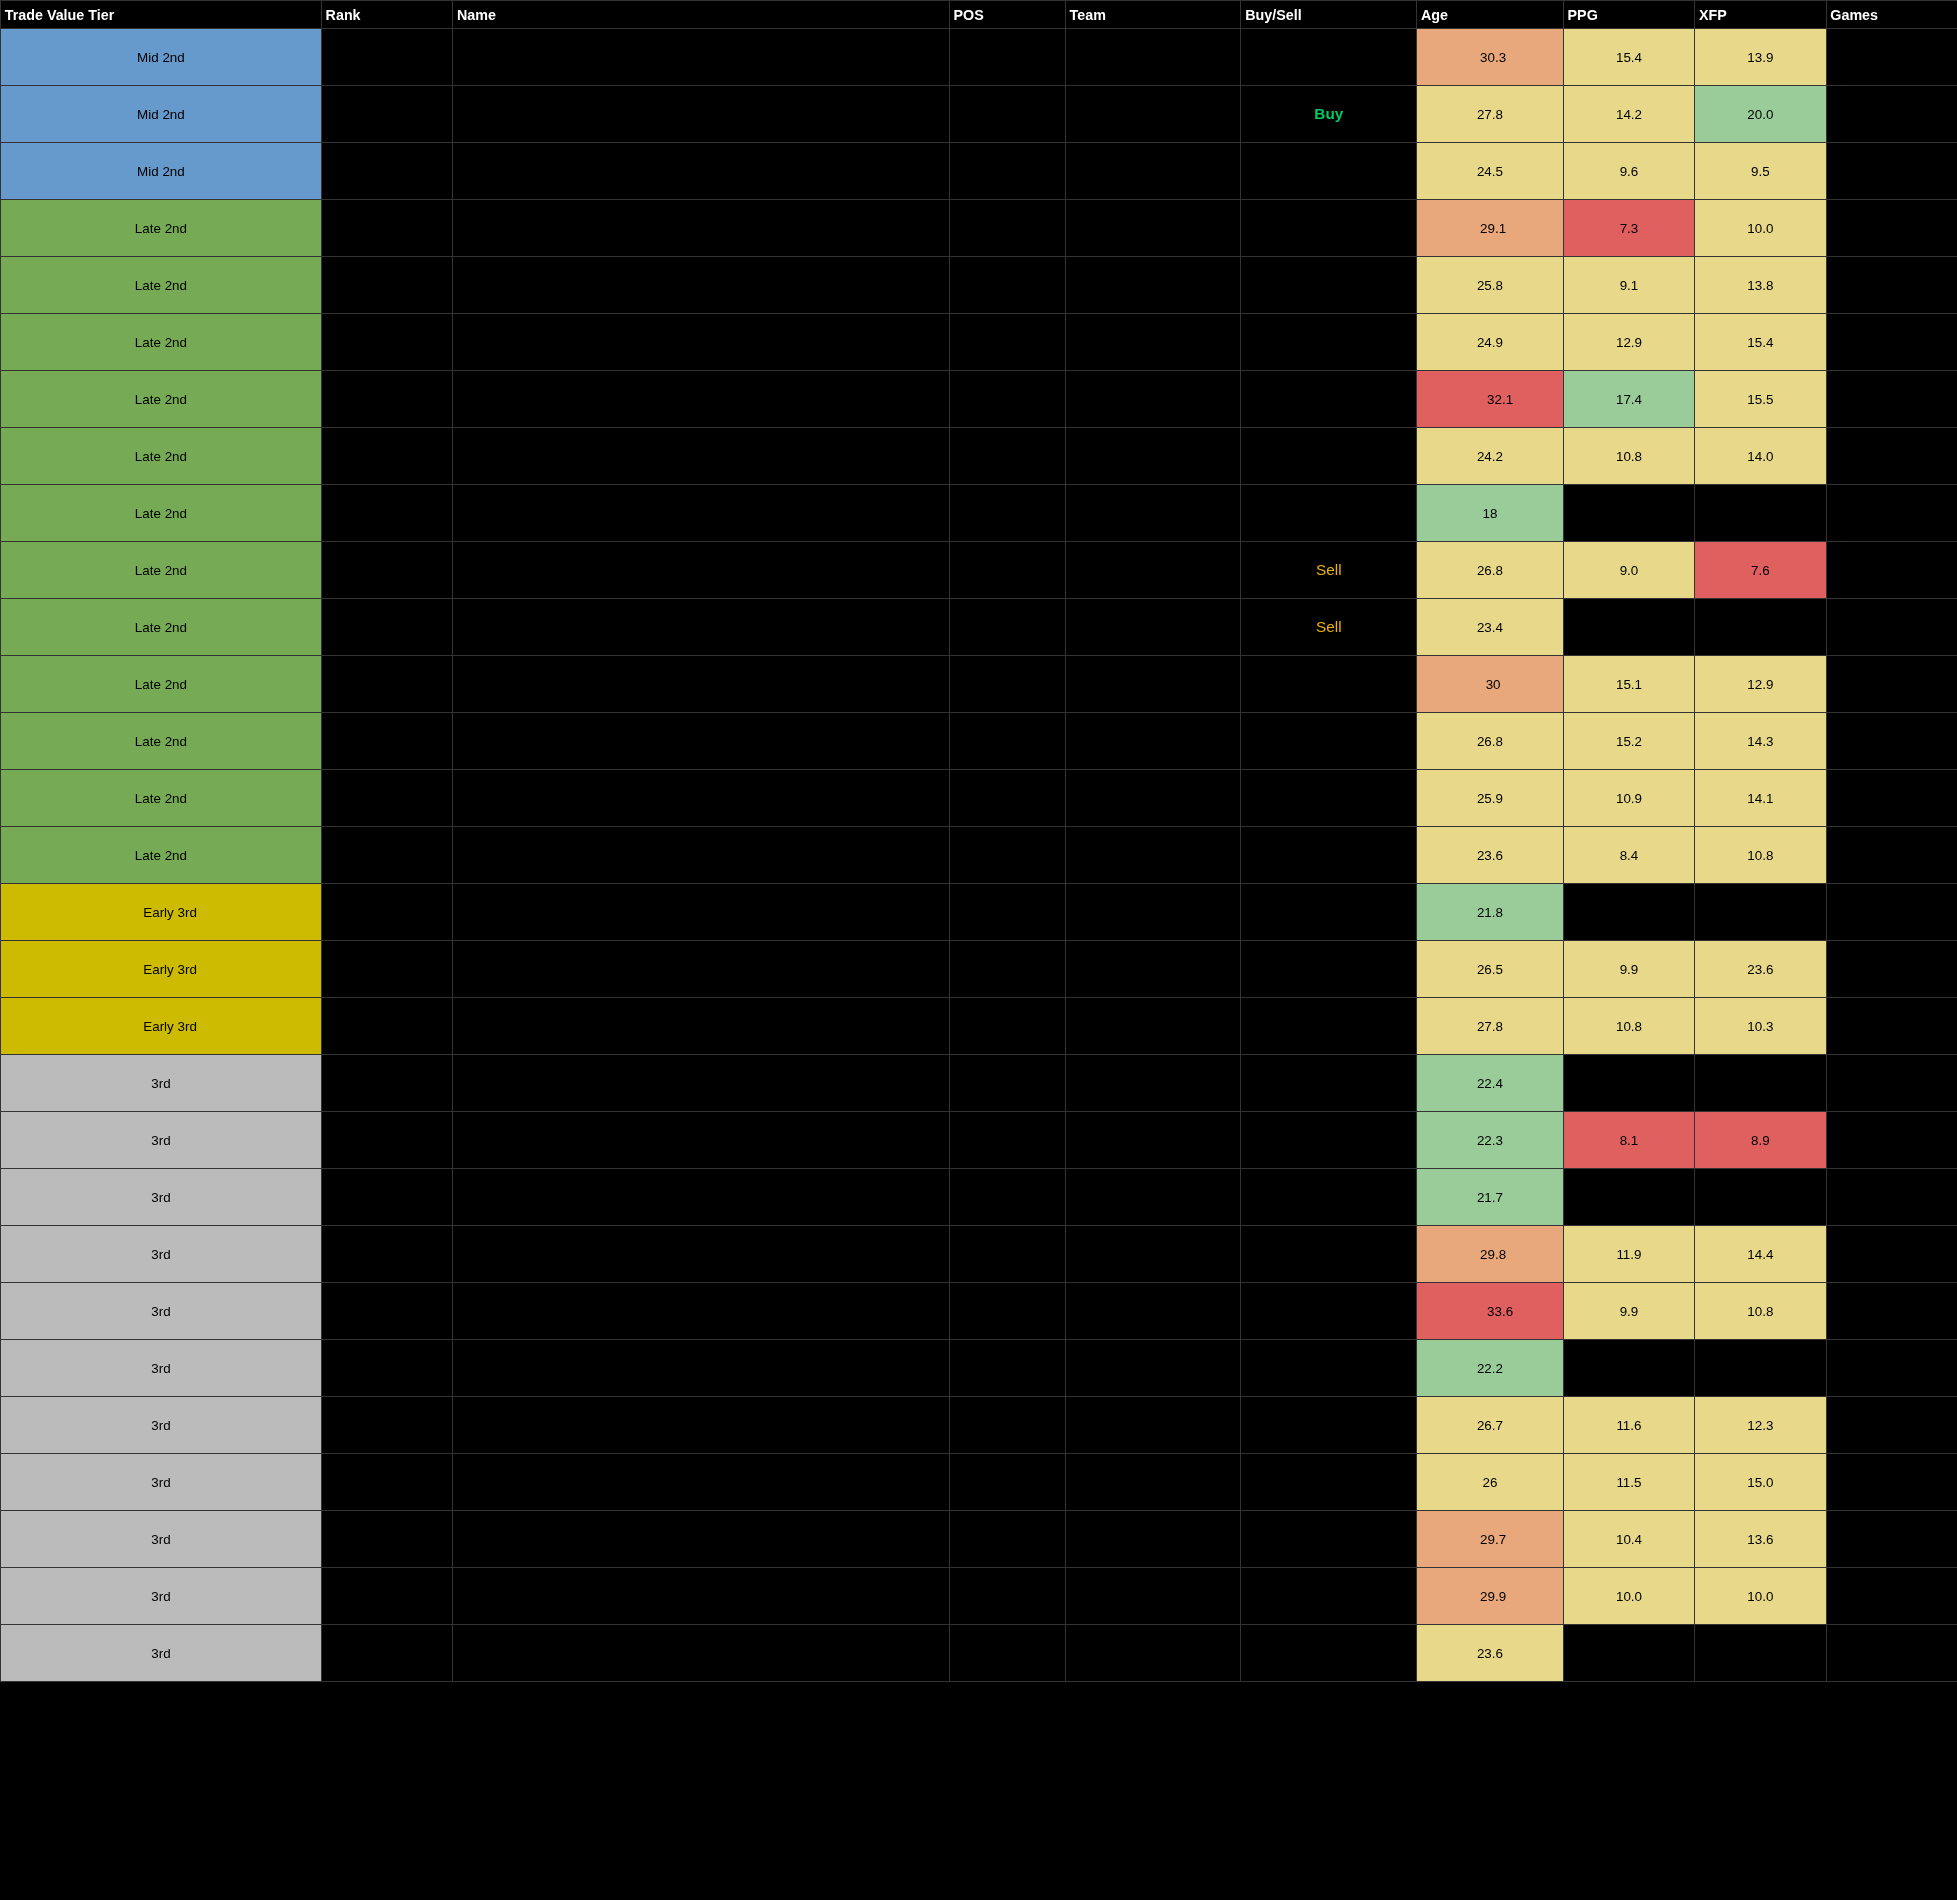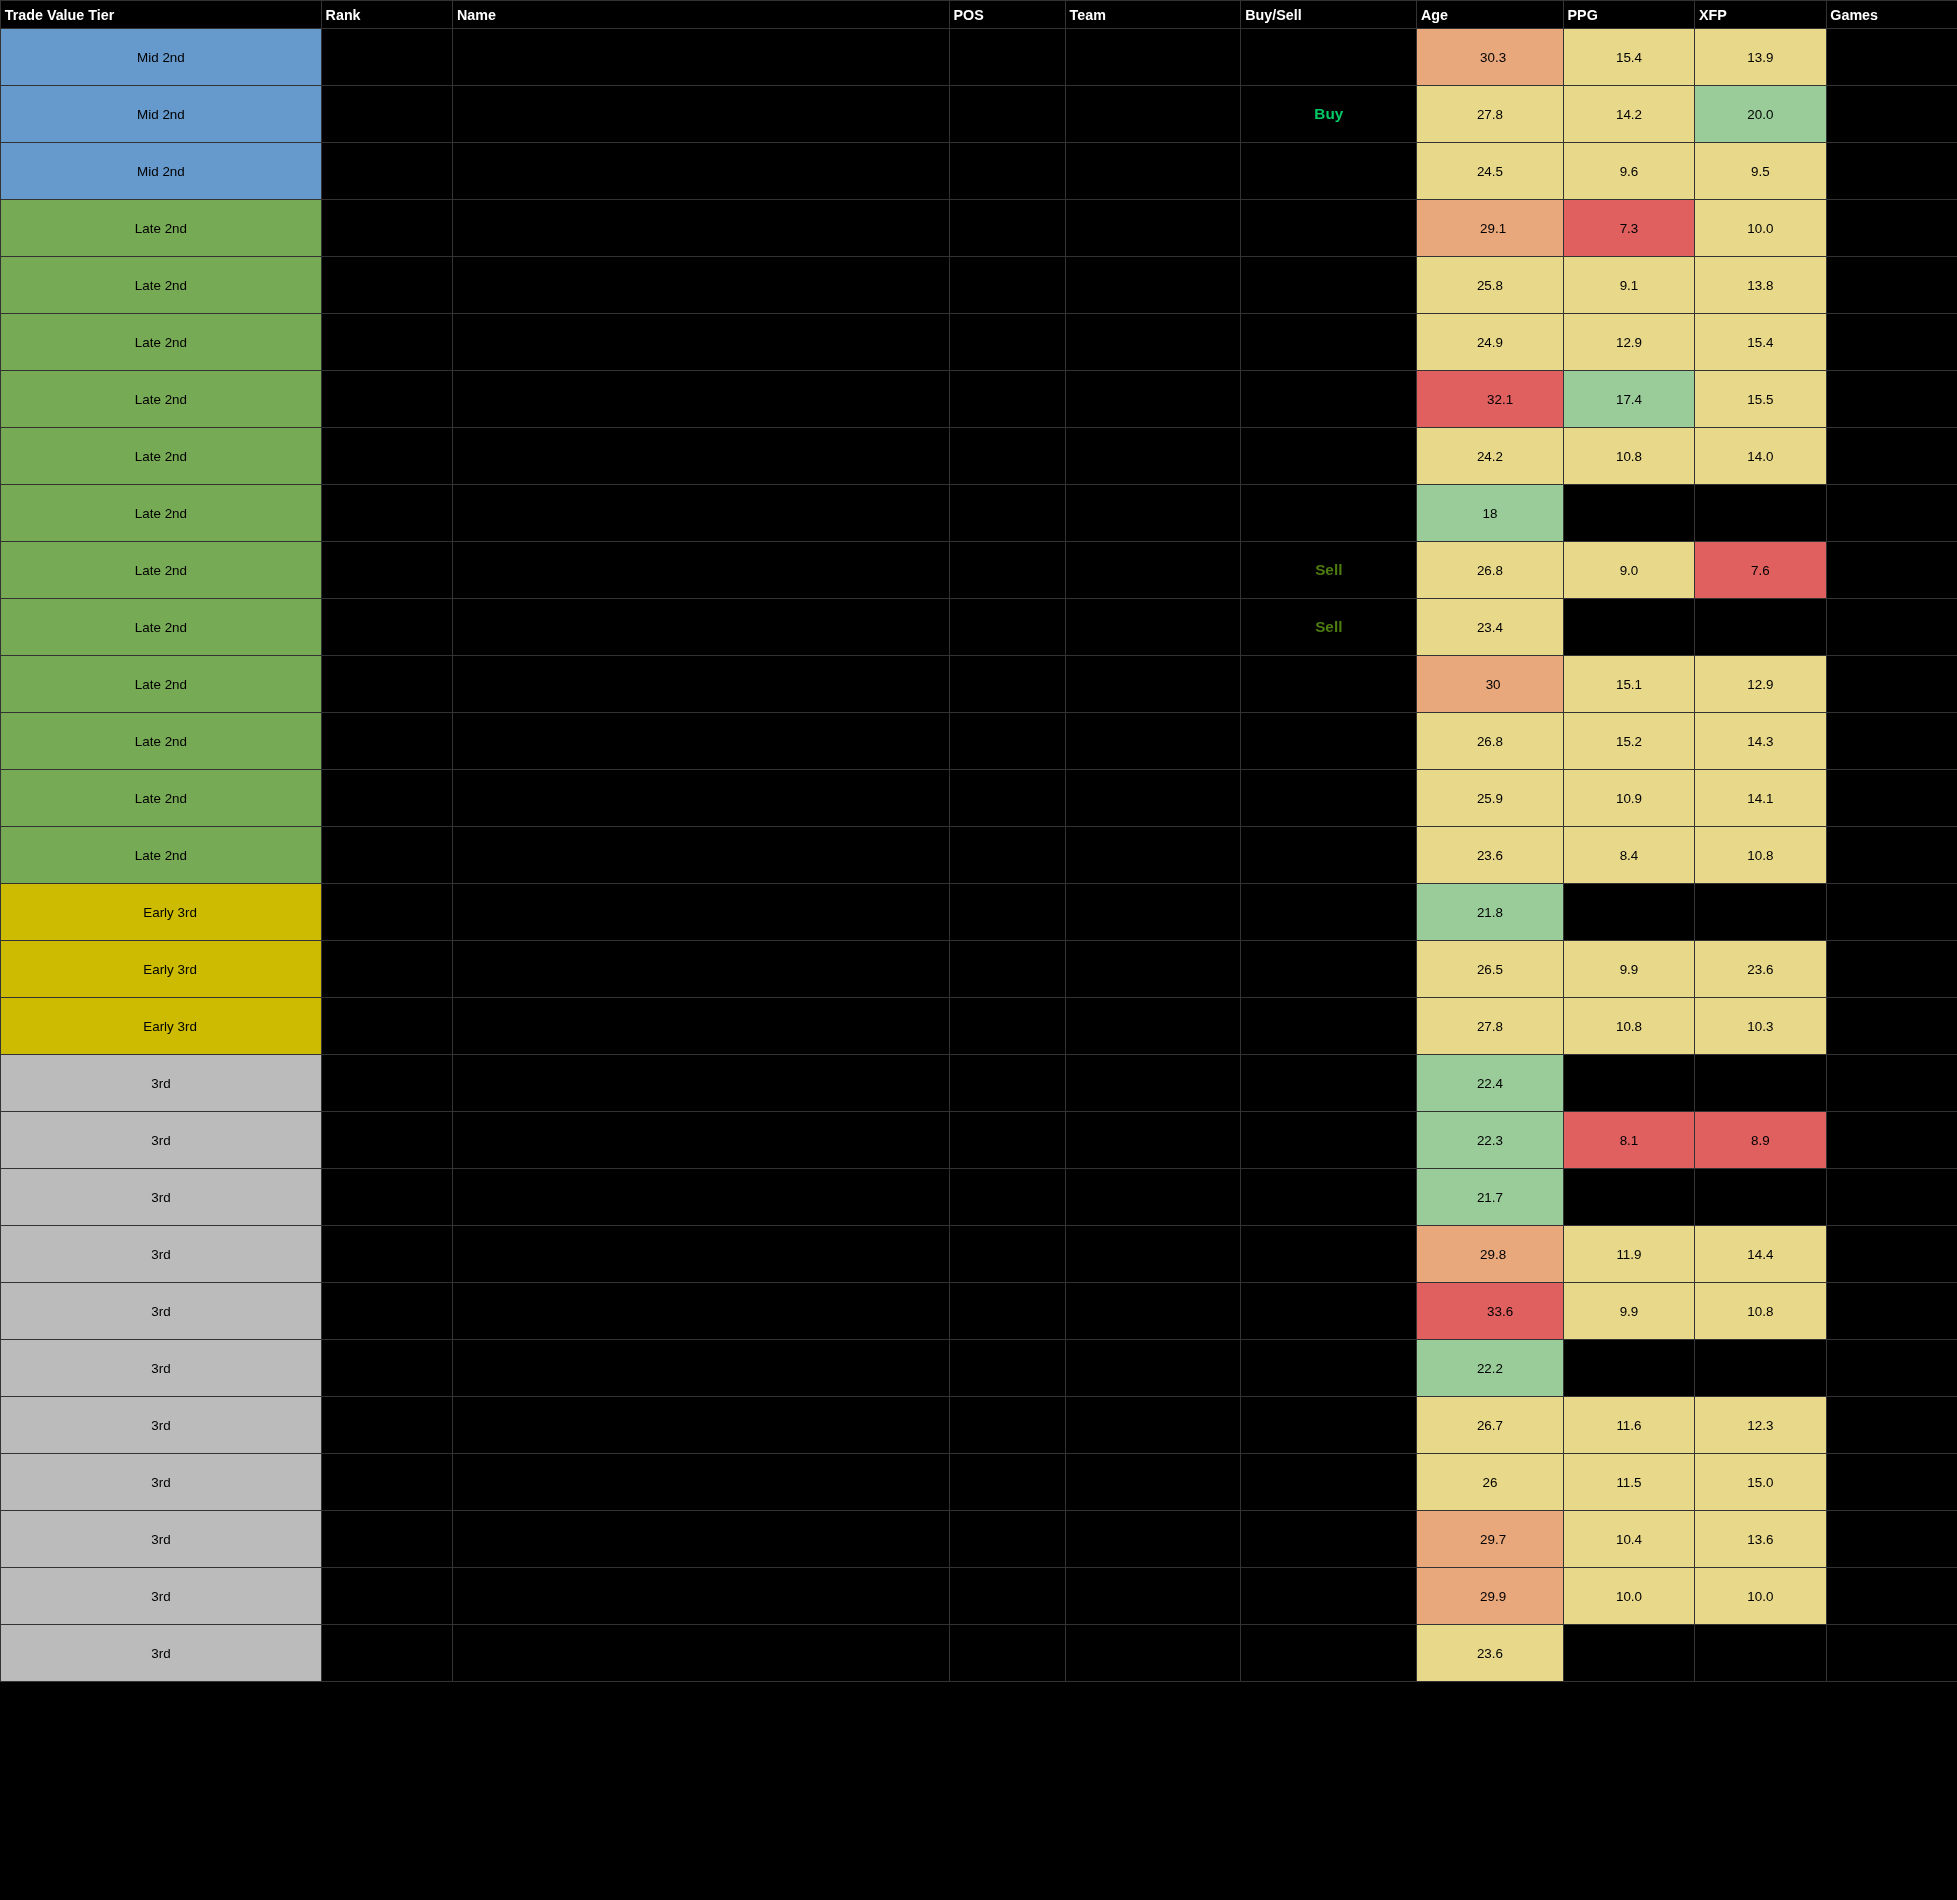--- a/index.html
+++ b/index.html
@@ -61,21 +61,21 @@
 
     .ppg-green  { background: #99cc99; color: #000; }
     .ppg-yellow { background: #e8d88a; color: #000; }
     .ppg-red    { background: #e06060; color: #000; }
 
     .xfp-green  { background: #99cc99; color: #000; }
     .xfp-yellow { background: #e8d88a; color: #000; }
     .xfp-red    { background: #e06060; color: #000; }
 
     .buy-label  { color: #00cc66; font-weight: bold; font-size: 15.3px; }
-    .sell-label { color: #4d7c0f; font-weight: bold; font-size: 15.3px; }
+    .sell-label { color: #eab308; font-weight: normal; font-size: 15.3px; }
 
     .empty-cell { background: #000; }
   </style>
 </head>
 <body>
 
 <div class="table-container">
   <table>
     <thead>
       <tr>

